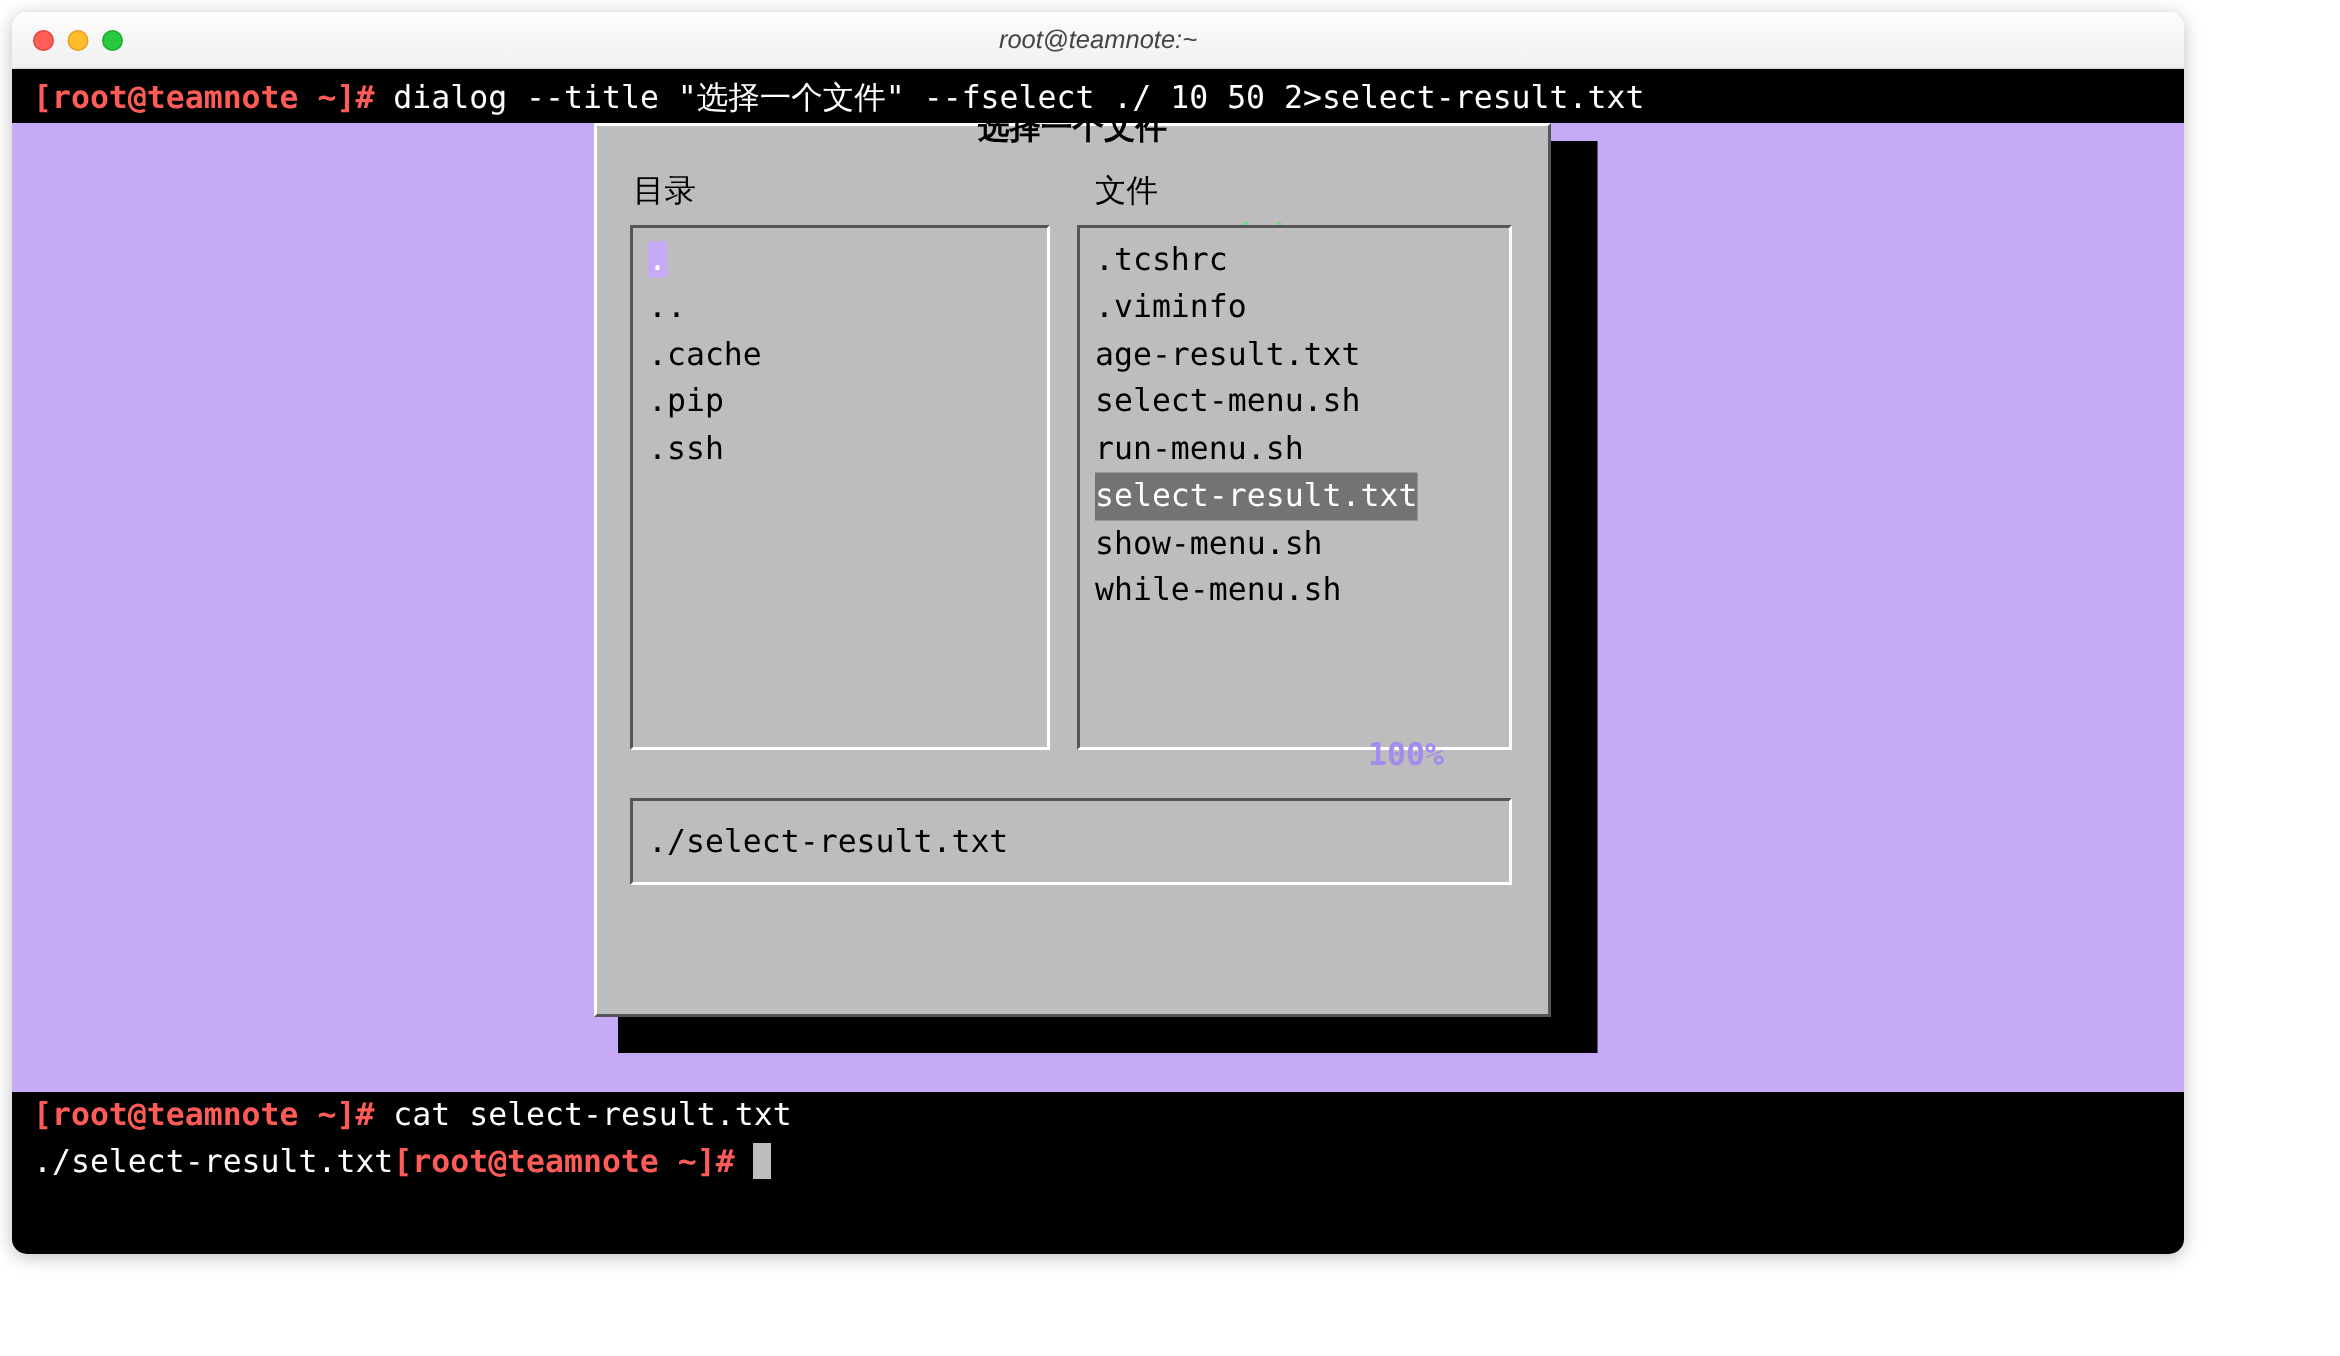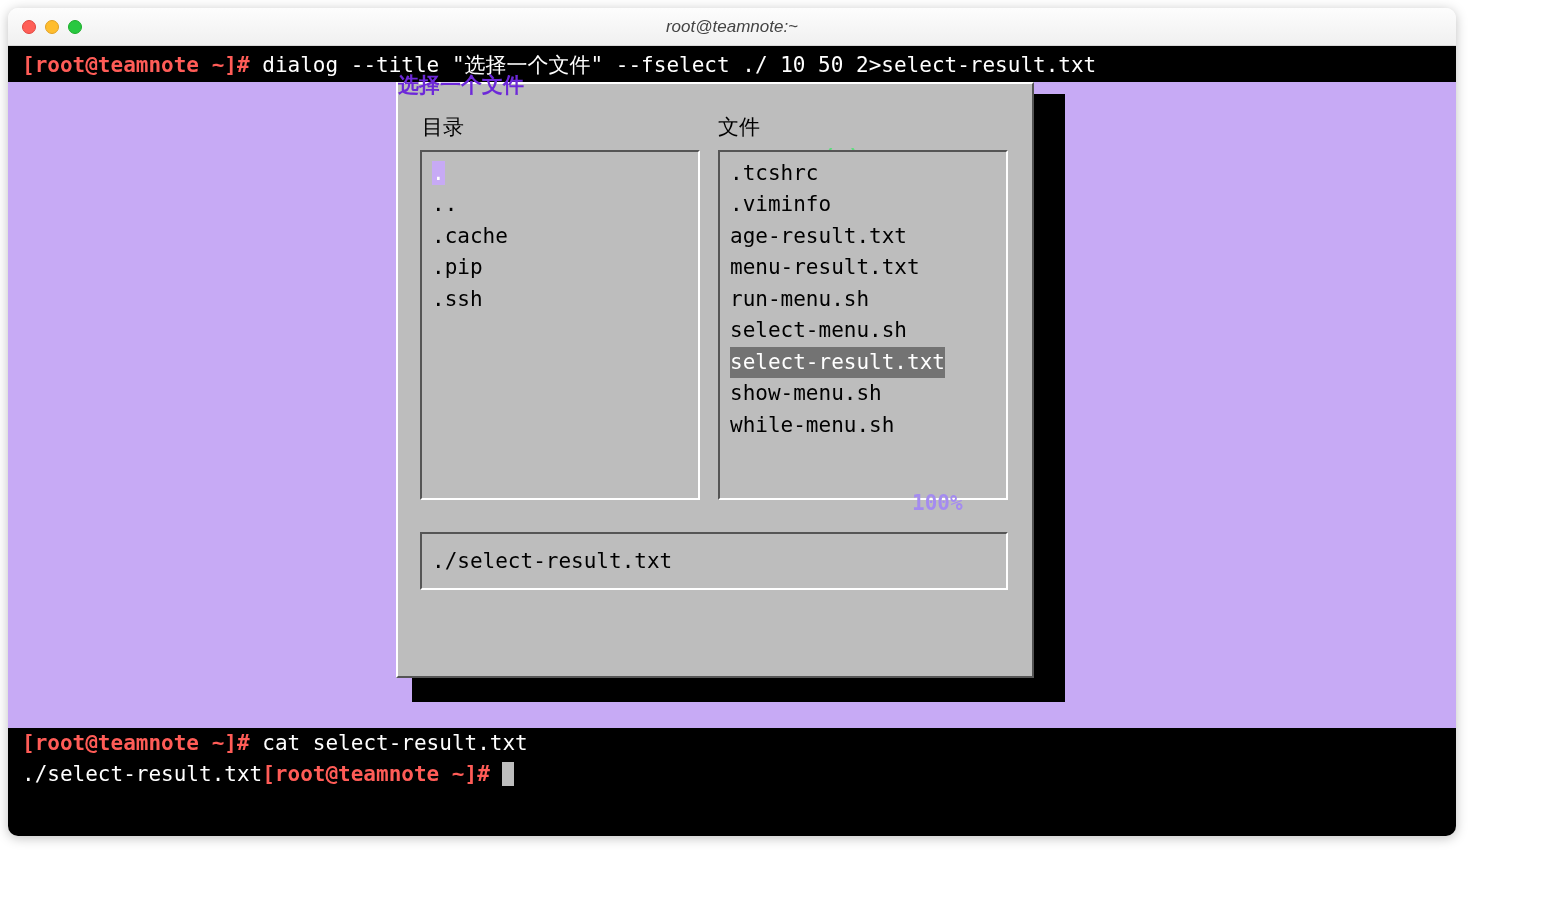--- a/index.html
+++ b/index.html
@@ -86,31 +86,31 @@
     border-left: 2px solid #fff;
     border-top: 2px solid #fff;
     border-right: 2px solid #555;
     border-bottom: 2px solid #555;
     color: #000;
   }
   .dlg-title {
     position: absolute;
     top: -14px;
     left: 0; right: 0;
-    text-align: left;
-    color: #6d28d9;
+    text-align: center;
+    color: #000000;
     font-weight: bold;
   }
   .col-header {
     position: absolute;
     top: 28px;
     color: #000;
   }
   .col-header.dir  { left: 24px; }
-  .col-header.file { left: 320px; }
+  .col-header.file { left: 332px; }
 
   .listbox {
     position: absolute;
     top: 66px;
     height: 350px;
     background: #bdbdbd;
     border-left: 2px solid #555;
     border-top: 2px solid #555;
     border-right: 2px solid #fff;
     border-bottom: 2px solid #fff;
@@ -225,23 +225,22 @@
             <div class="list-item"><span class="sel-char">.</span></div>
             <div class="list-item">..</div>
             <div class="list-item">.cache</div>
             <div class="list-item">.pip</div>
             <div class="list-item">.ssh</div>
           </div>
         <div class="listbox file" id="file-list">
             <div class="list-item">.tcshrc</div>
             <div class="list-item">.viminfo</div>
             <div class="list-item">age-result.txt</div>
-            <div class="list-item">menu-result.txt</div>
+            <div class="list-item">select-menu.sh</div>
             <div class="list-item">run-menu.sh</div>
-            <div class="list-item">select-menu.sh</div>
             <div class="list-item"><span class="sel-file">select-result.txt</span></div>
             <div class="list-item">show-menu.sh</div>
             <div class="list-item">while-menu.sh</div>
           </div>
 
         <div class="percent">100%</div>
 
         <div class="pathbox">
           <span>./select-result.txt</span>
         </div>

